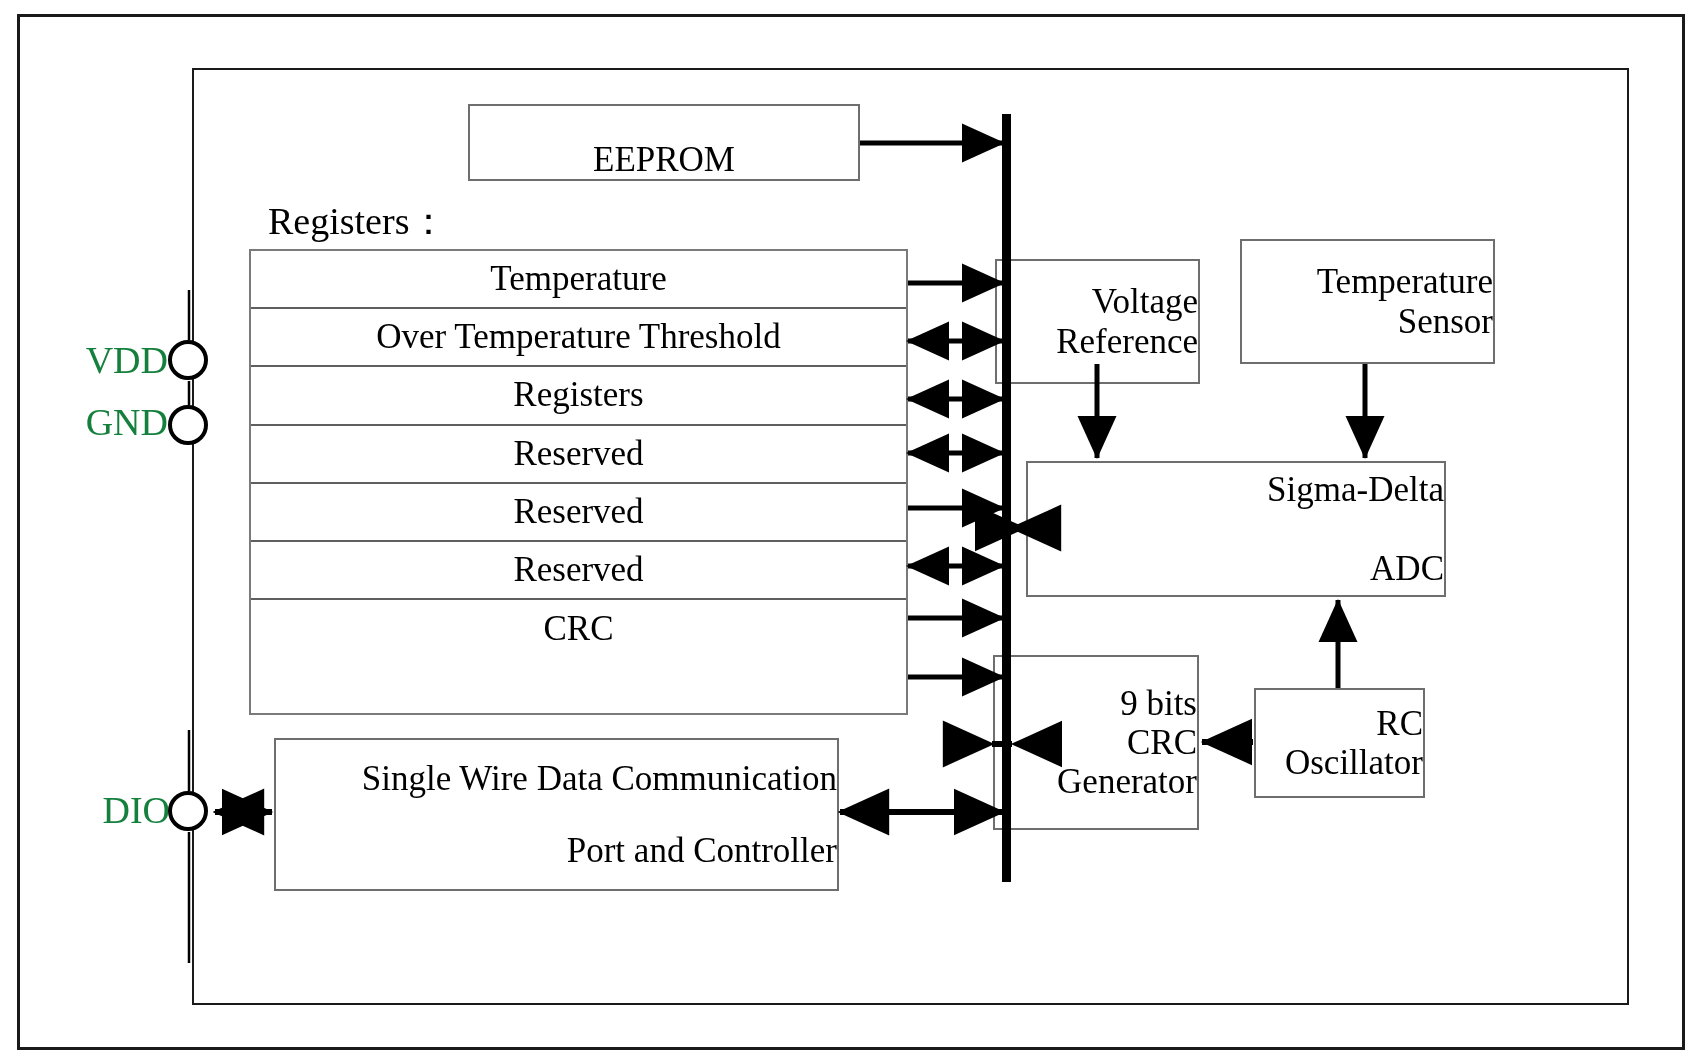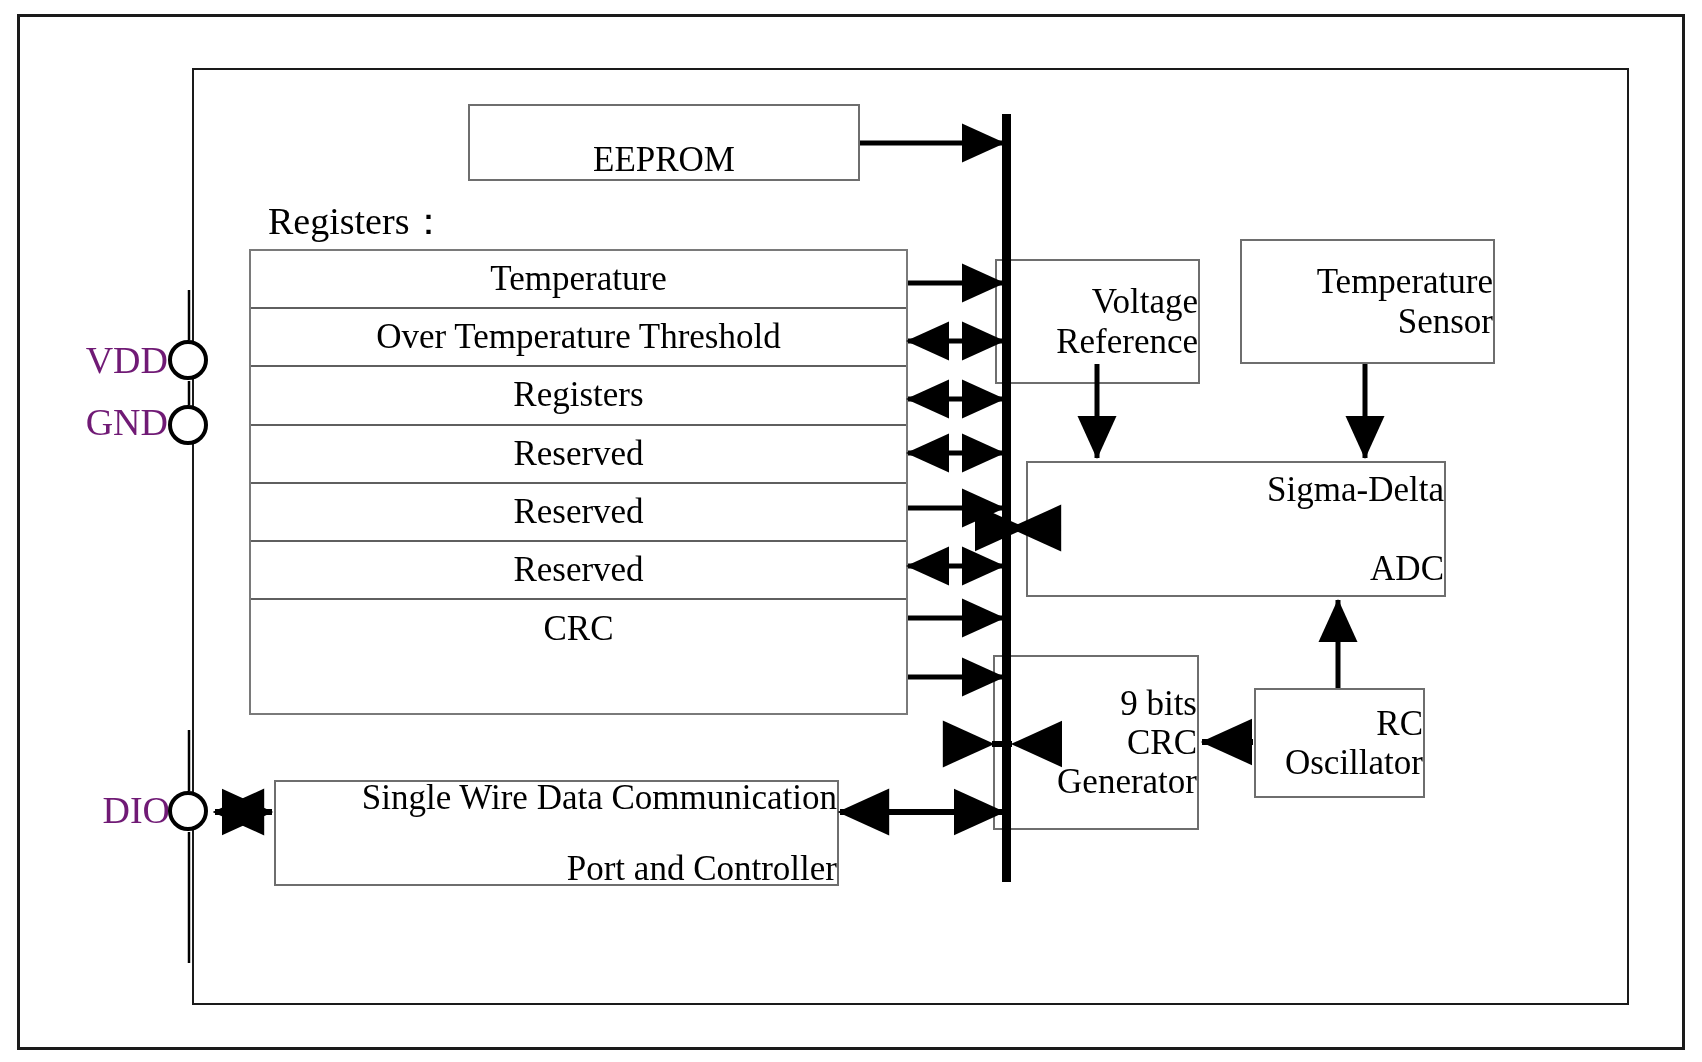--- a/index.html
+++ b/index.html
@@ -74,21 +74,21 @@
     position: absolute;
     left: 268px;
     top: 196px;
     font-size: 38px;
     color: #000;
     white-space: nowrap;
   }
   .pin-label {
     position: absolute;
     font-size: 38px;
-    color: #701a75;
+    color: #15803d;
     white-space: nowrap;
     text-align: right;
   }
   .pin-circle {
     position: absolute;
     width: 40px;
     height: 40px;
     border: 4px solid #000;
     border-radius: 50%;
     background: #ffffff;
@@ -167,21 +167,21 @@
     <span>9 bits</span>
     <span>CRC</span>
     <span>Generator</span>
   </div>
 
   <div class="blk" style="left:1254px; top:688px; width:171px; height:110px; flex-direction:column;">
     <span>RC</span>
     <span>Oscillator</span>
   </div>
 
-  <div class="blk" style="left:274px; top:780px; width:565px; height:106px; flex-direction:column;gap:32px;">
+  <div class="blk" style="left:274px; top:738px; width:565px; height:153px; flex-direction:column;gap:32px;">
     <span>Single Wire Data Communication</span>
     <span>Port and Controller</span>
   </div>
 
   <div class="bus"></div>
 
   <div class="pin-label" style="left:58px; top:338px; width:110px;">VDD</div>
   <div class="pin-circle" style="left:168px; top:340px;"></div>
 
   <div class="pin-label" style="left:58px; top:400px; width:110px;">GND</div>

